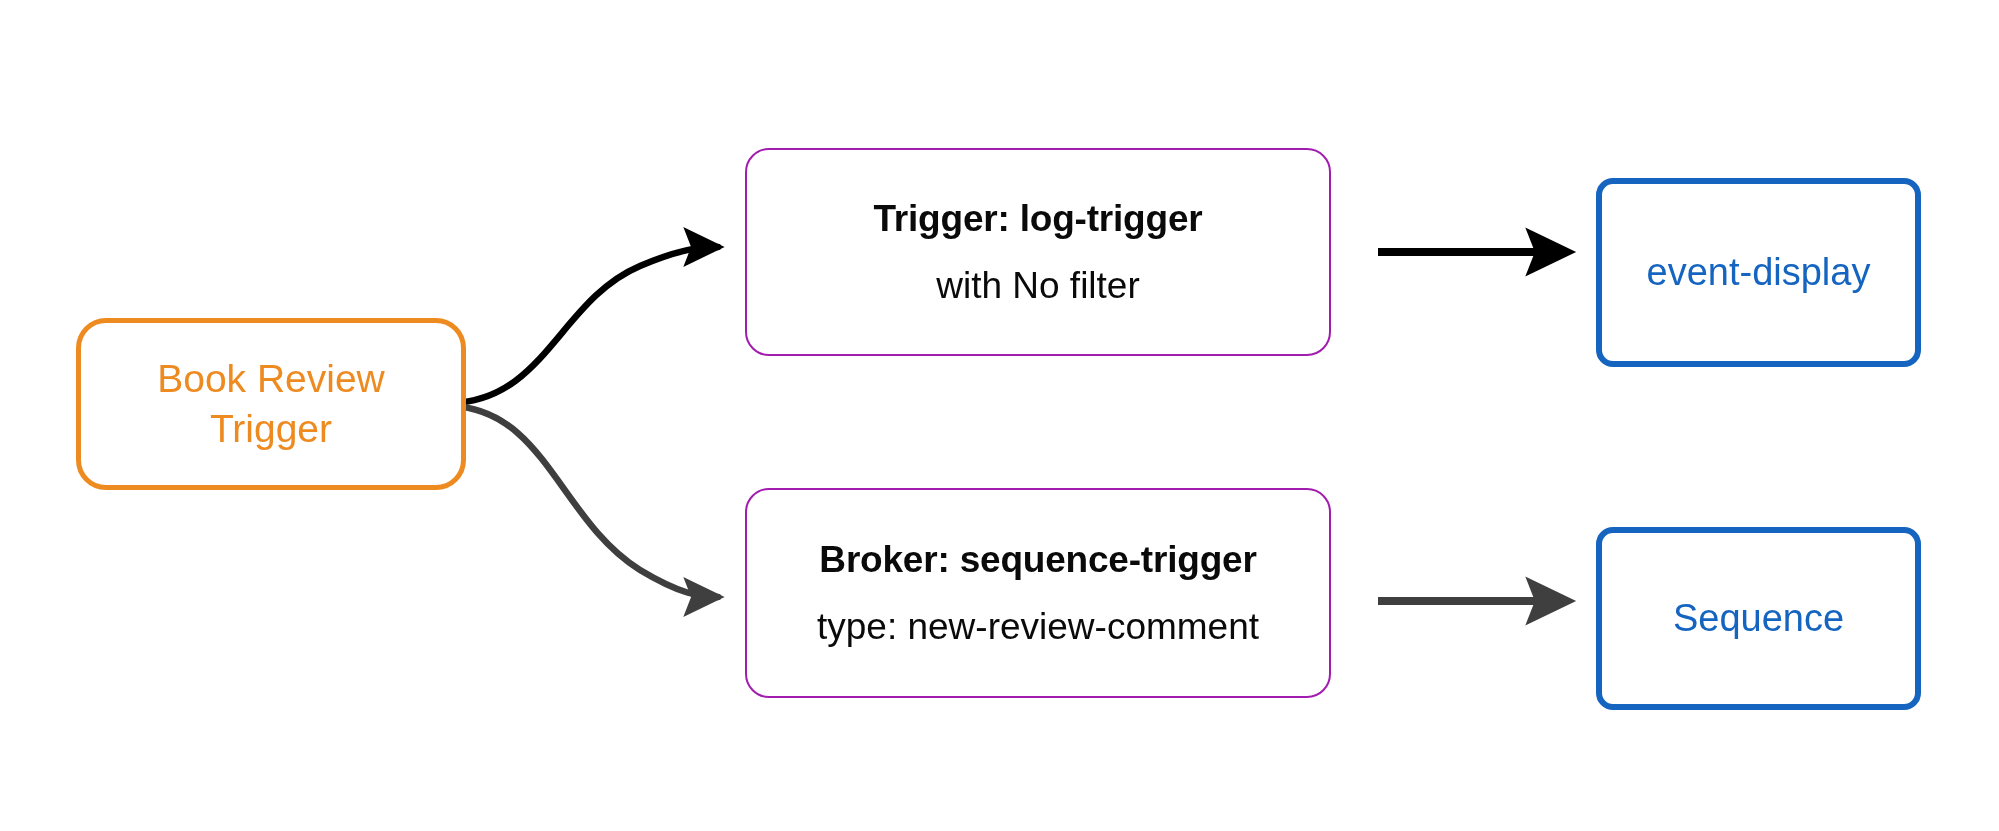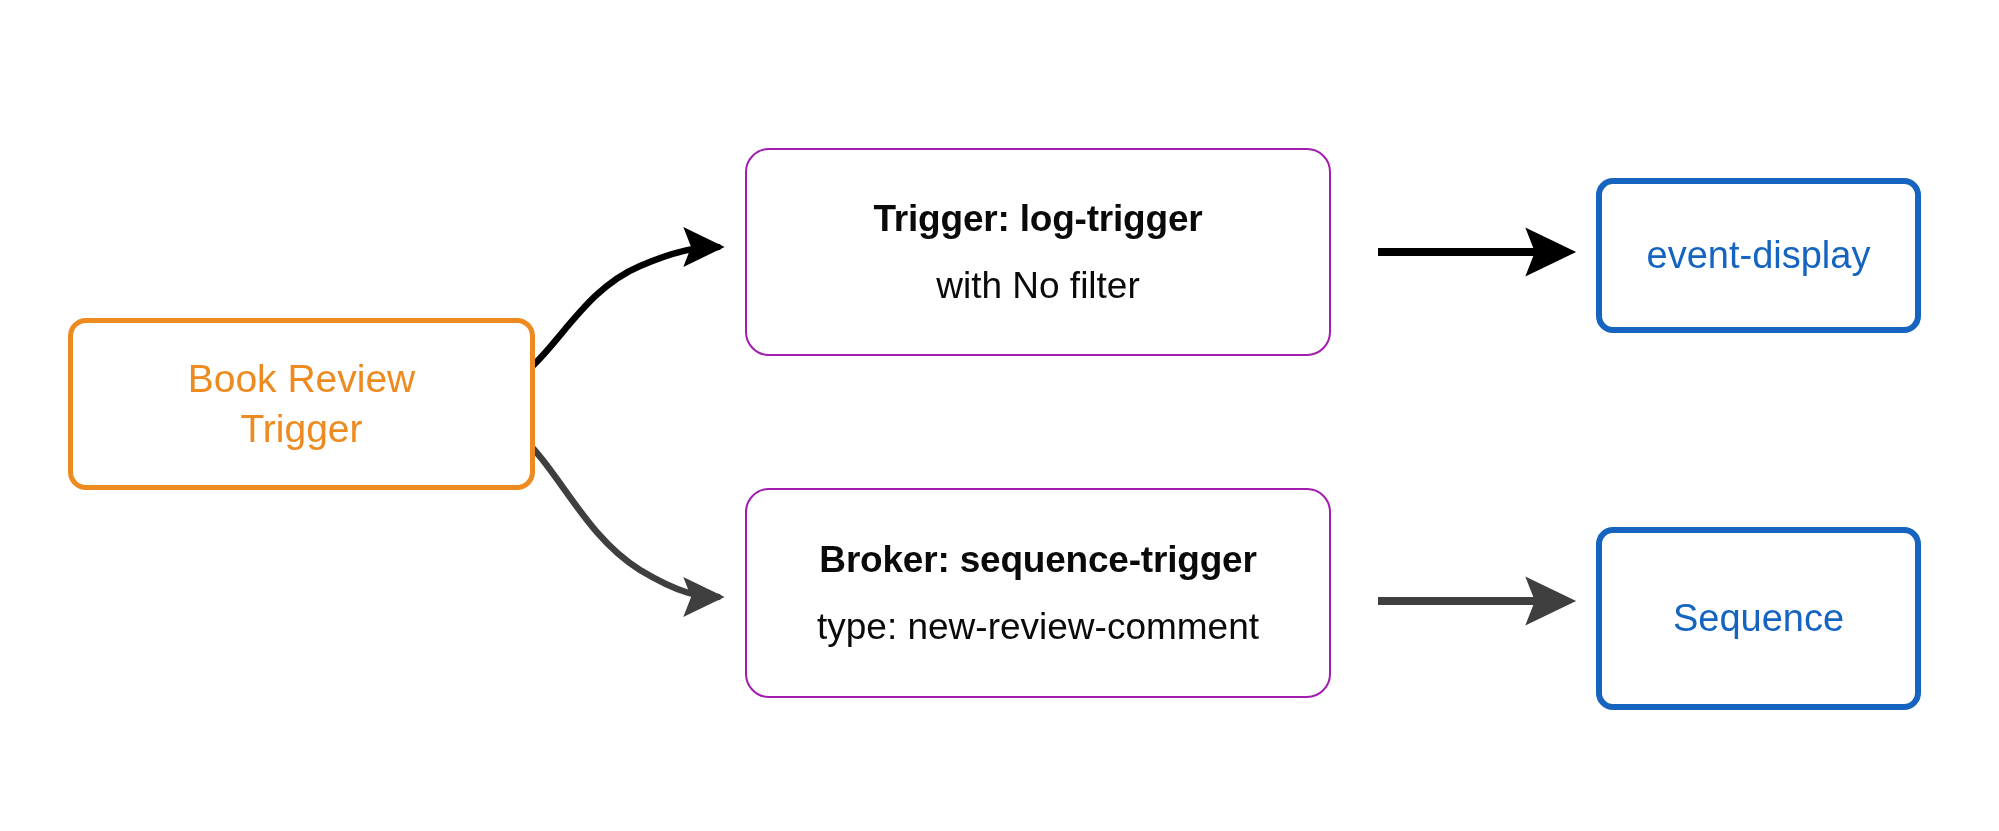--- a/index.html
+++ b/index.html
@@ -33,26 +33,26 @@
     flex-direction: column;
     align-items: center;
     justify-content: center;
     background: #ffffff;
     text-align: center;
     line-height: 1.28;
   }
 
   
   .node-broker {
-    left: 68px;
+    left: 76px;
     top: 318px;
-    width: 467px;
+    width: 390px;
     height: 172px;
     border: 5px solid #ed8b20;
-    border-radius: 18px;
+    border-radius: 30px;
     color: #ed8b20;
     font-size: 39px;
   }
   .node-broker .line { display: block; }
 
   
   .node-trigger {
     left: 745px;
     width: 586px;
     border: 2px solid #a21caf;
@@ -74,21 +74,21 @@
 
   
   .node-sink {
     left: 1596px;
     width: 325px;
     border: 6px solid #1565c0;
     border-radius: 17px;
     color: #1565c0;
     font-size: 38px;
   }
-  .node-sink.top    { top: 178px; height: 155px; }
+  .node-sink.top    { top: 178px; height: 189px; }
   .node-sink.bottom { top: 527px; height: 183px; }
 </style>
 </head>
 <body>
 
 <div id="canvas">
 
   <svg id="edges" viewBox="0 0 1999 831" width="1999" height="831" xmlns="http://www.w3.org/2000/svg">
     <defs>
       <marker id="arrow-black" viewBox="0 0 12 12" refX="9.5" refY="6" markerWidth="7.2" markerHeight="7.2" orient="auto-start-reverse">

